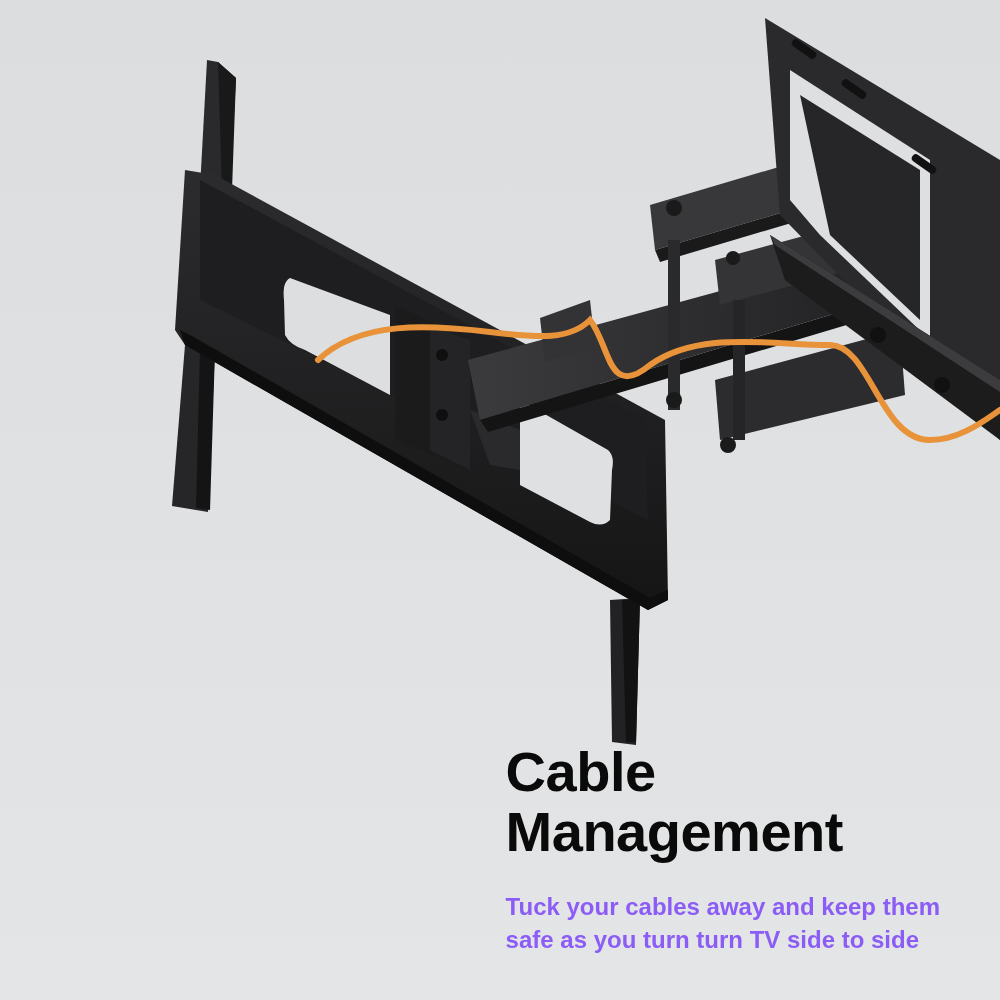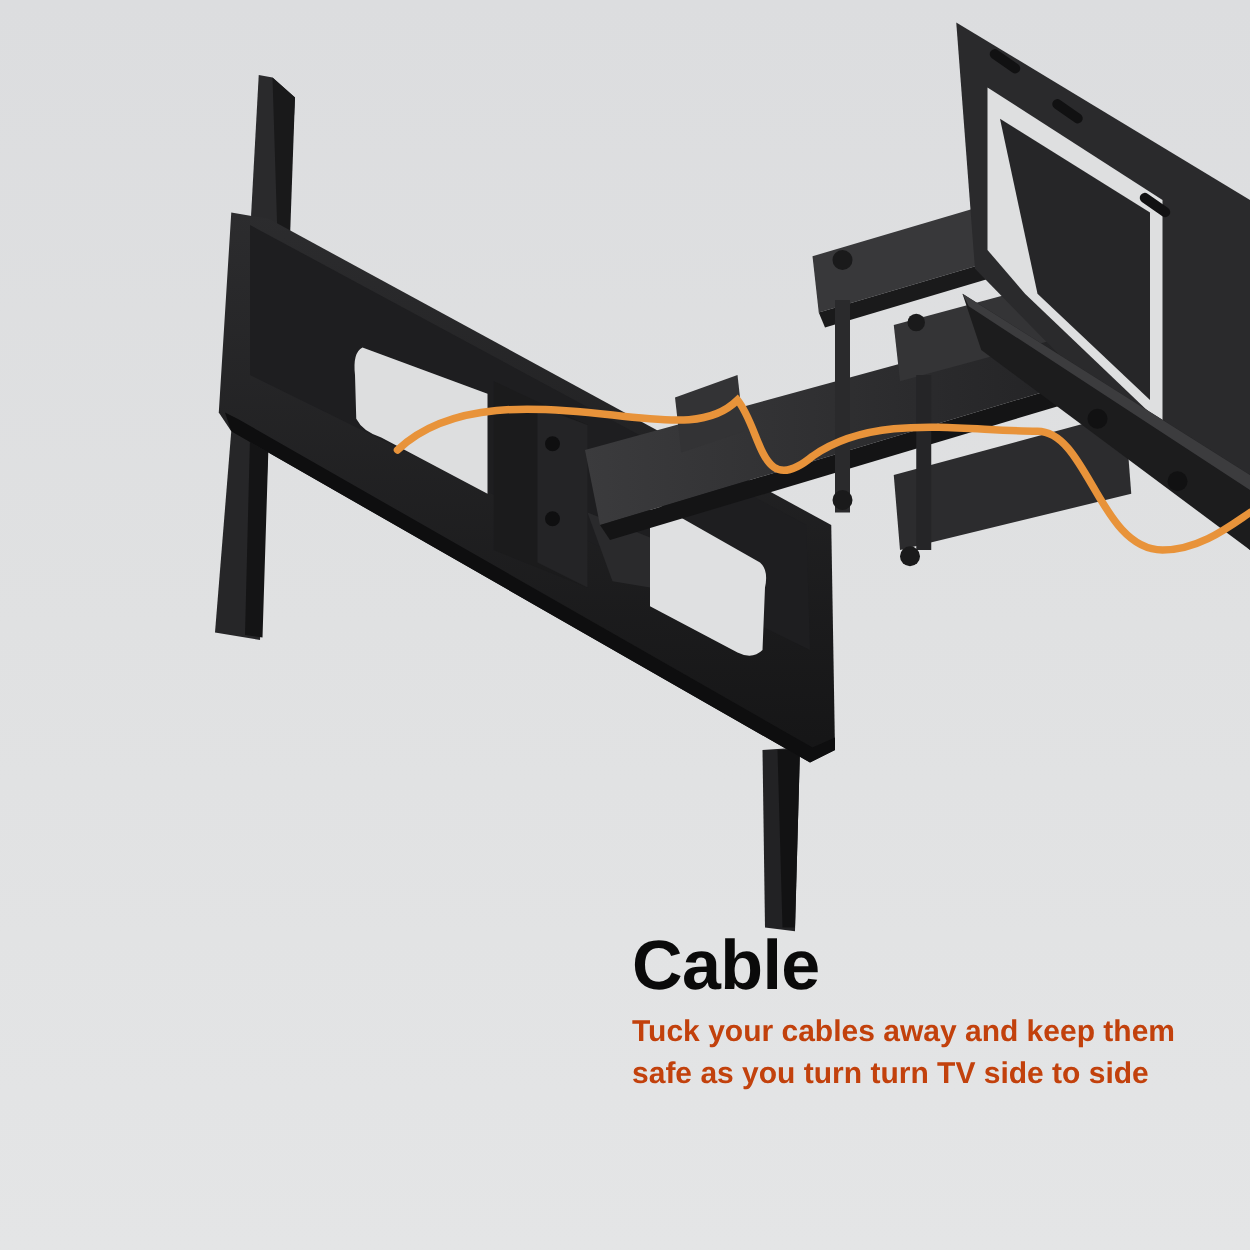--- a/index.html
+++ b/index.html
@@ -11,22 +11,22 @@
   .scene { position: absolute; left: 0; top: 0; width: 1000px; height: 1000px; }
   .caption {
     position: absolute; right: 60px; top: 742px; text-align: left;
     color: #0d0d0d;
   }
   .headline {
     margin: 0; font-weight: 700; font-size: 56px; line-height: 60px;
     letter-spacing: -0.5px; color: #0a0a0a;
   }
   .sub {
-    margin: 7px 0 0 0; font-weight: 700; font-size: 24px; line-height: 33px;
-    color: #c2410c;
+    margin: 28px 0 0 0; font-weight: 700; font-size: 24px; line-height: 33px;
+    color: #8b5cf6;
   }
   .sub span { display: block; }
 </style>
 </head>
 <body>
 
 <svg class="scene" viewBox="0 0 1000 1000" xmlns="http://www.w3.org/2000/svg">
   <defs>
     <linearGradient id="metal" x1="0" y1="0" x2="0" y2="1">
       <stop offset="0" stop-color="#2c2c2e"></stop>
@@ -97,18 +97,19 @@
   </g>
 
   <g>
     <path d="M318 360 C360 320 430 325 490 332 C540 338 570 340 590 320 C610 345 608 400 650 365 C700 330 770 345 830 345 C870 345 880 440 930 440 C960 440 985 420 1000 410" fill="none" stroke="#e8933a" stroke-width="6" stroke-linecap="round"></path>
   </g>
 </svg>
 
 <div class="caption">
   <h1 class="headline">
     <span>Cable</span><br>
+    <span>Management</span>
   </h1>
   <p class="sub">
     <span>Tuck your cables away and keep them</span>
     <span>safe as you turn turn TV side to side</span>
   </p>
 </div>
 
 </body></html>

